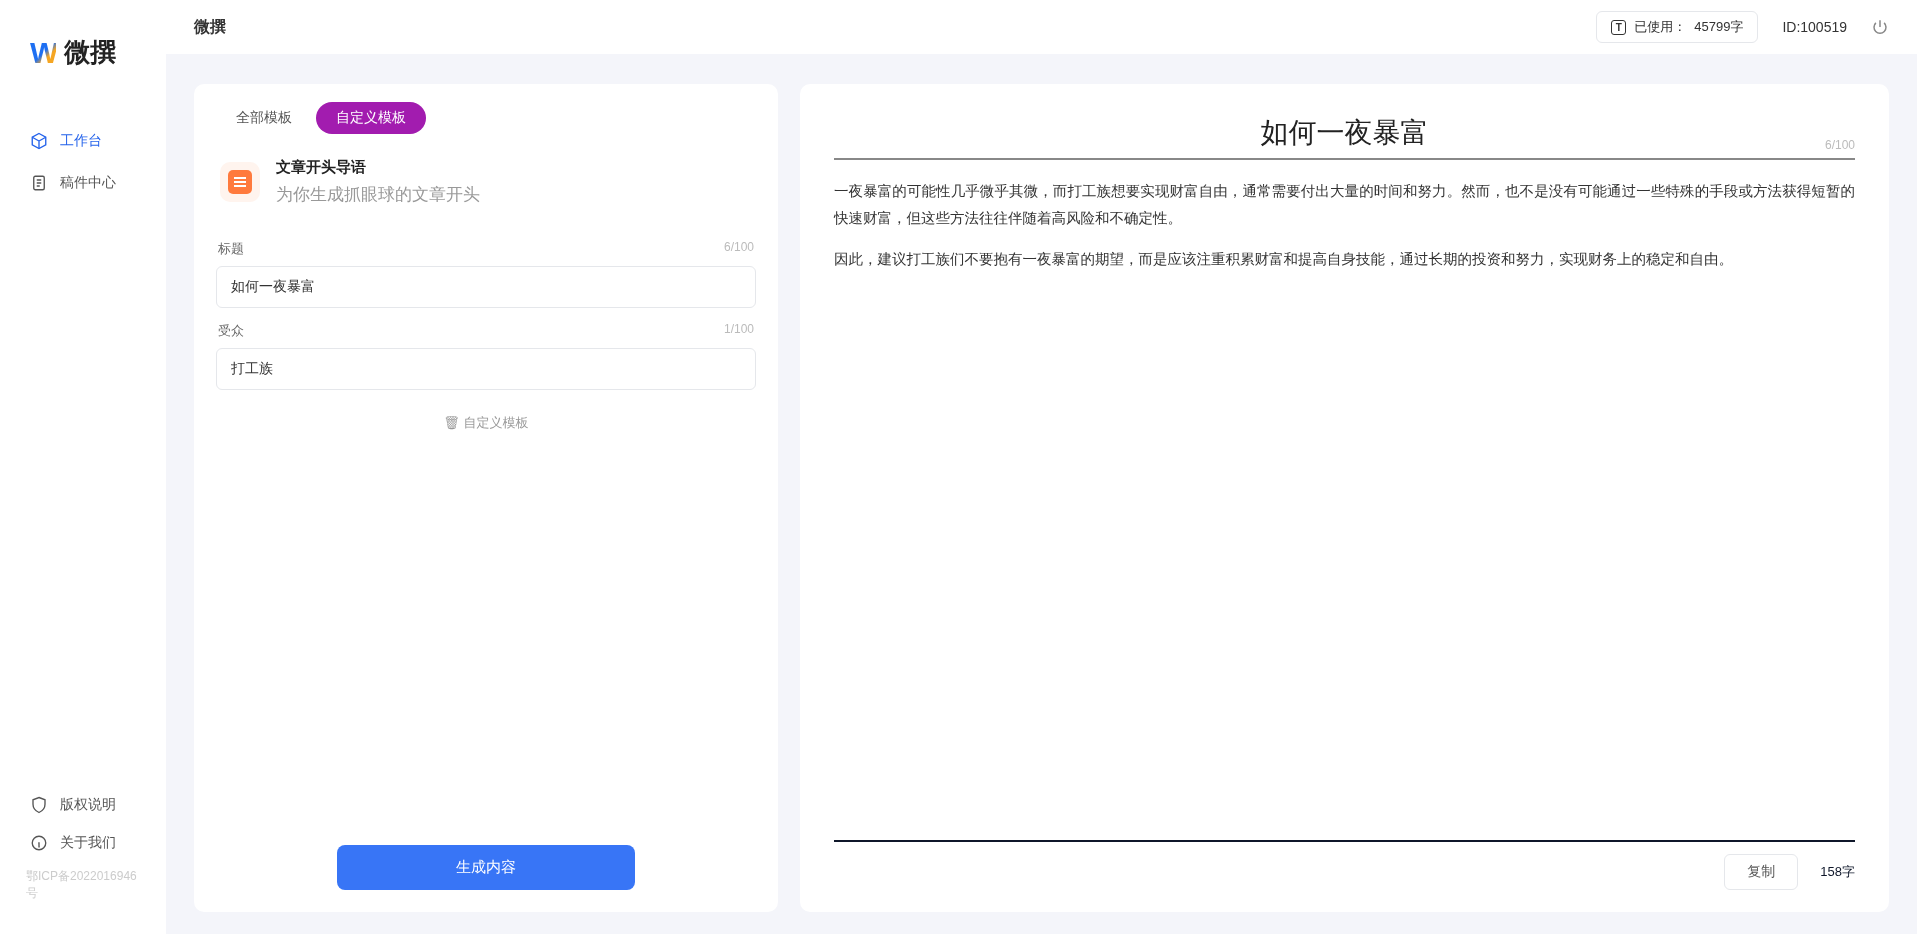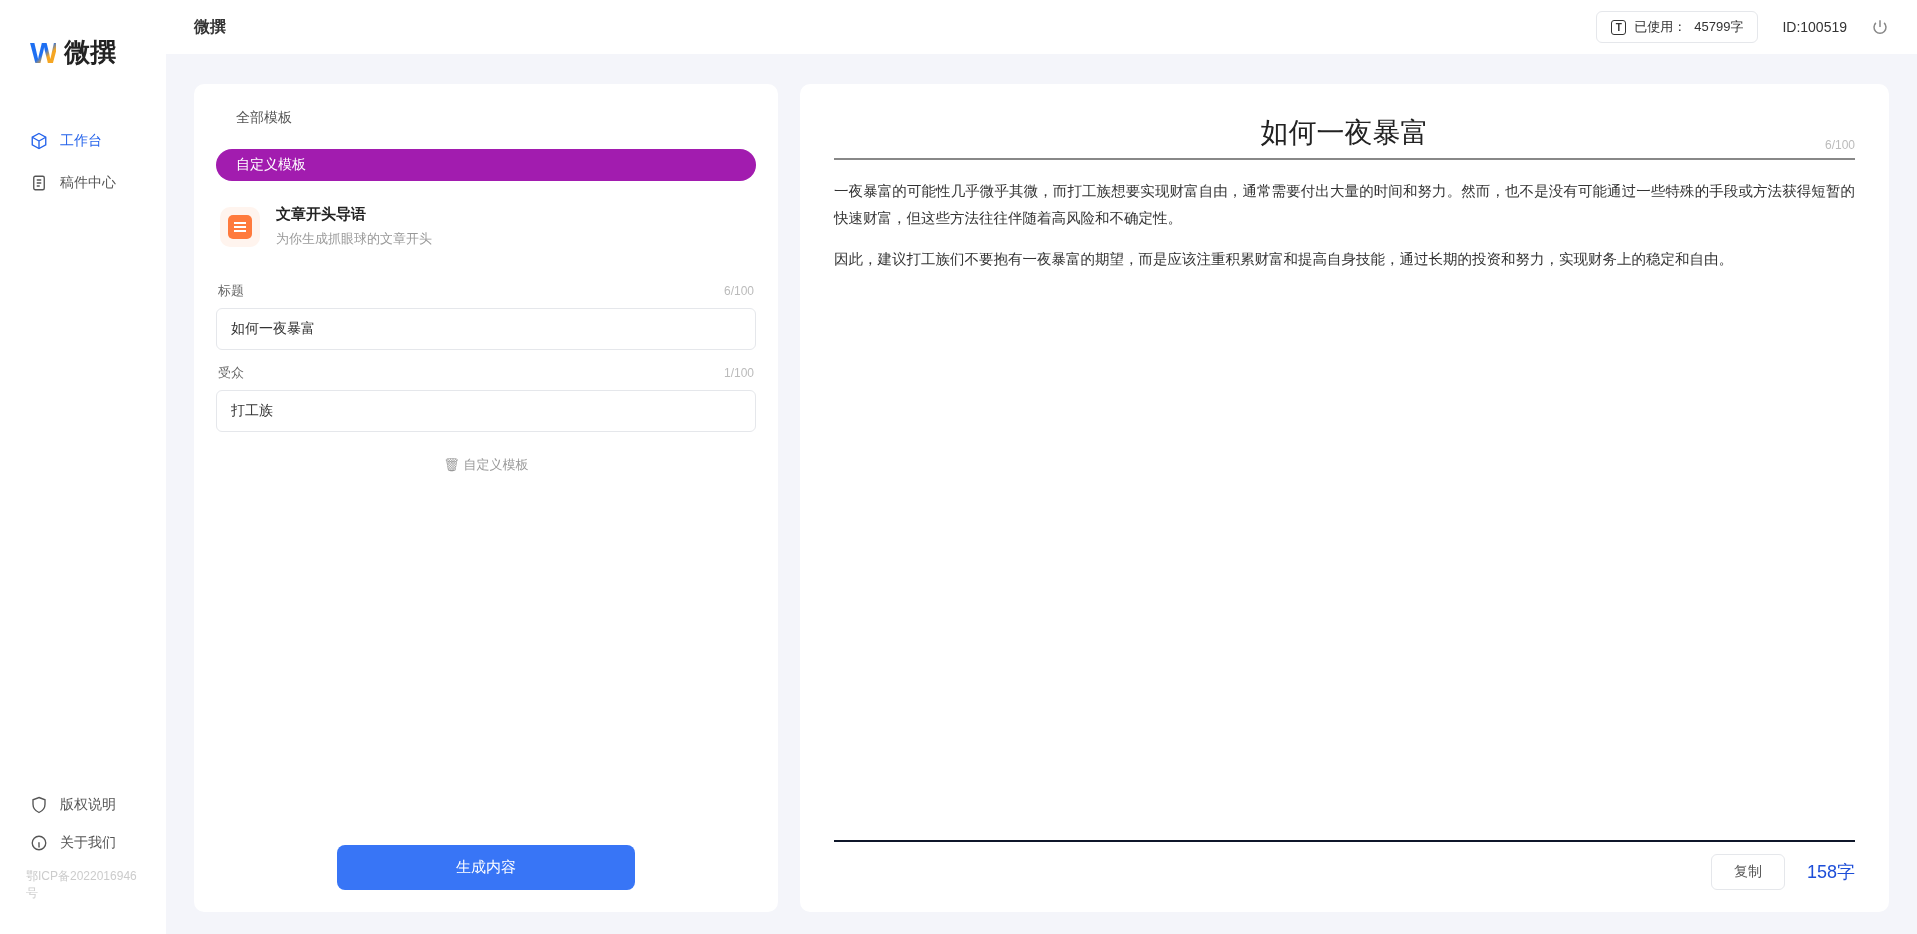--- a/index.html
+++ b/index.html
@@ -181,22 +181,21 @@
   width: 584px;
   padding: 18px 22px 22px;
 }
 .panel-right {
   flex: 1;
   padding: 22px 34px 22px;
   position:relative;
 }
 .tab-row {
   display: flex;
-  gap: 15px;
-  flex-direction: column;
+  gap: 4px;
 }
 .tab {
   padding: 7px 20px;
   border-radius: 999px;
   font-size: 14px;
   cursor: pointer;
   color: #555;
 }
 .tab.active {
   background: #a21caf;
@@ -226,28 +225,28 @@
   align-items:center;
   justify-content:center;
 }
 .tmpl-dash { width:12px; height:2px; background:#fff; box-shadow:0 4px 0 #fff, 0 -4px 0 #fff; }
 .template-title {
   font-size: 15px;
   font-weight: 700;
   color: #222;
 }
 .template-sub {
-  font-size: 13px;
+  font-size: 17px;
   color: #999;
   margin-top: 6px;
 }
 .form-group { margin-top: 14px; }
 .label-row {
   display: flex;
-  align-items: center;
+  align-items: flex-start;
   justify-content: space-between;
   font-size: 13px;
   color: #666;
   padding: 0 2px 8px;
 }
 .count {
   color: #bbb;
   font-size: 12px;
 }
 .input {
@@ -317,22 +316,22 @@
 .copy-btn {
   border: 1px solid #e5e7eb;
   background: #fff;
   padding: 8px 22px;
   border-radius: 6px;
   font-size: 14px;
   color: #555;
   cursor: pointer;
 }
 .word-count {
-  font-size: 18px;
-  color: #1d4ed8;
+  font-size: 13px;
+  color: #0f172a;
 }
 </style>
 </head>
 <body>
 
 <aside class="sidebar">
   <div class="logo-area">
     <span class="logo-icon">W</span>
     <span class="logo-text">微撰</span>
   </div>

